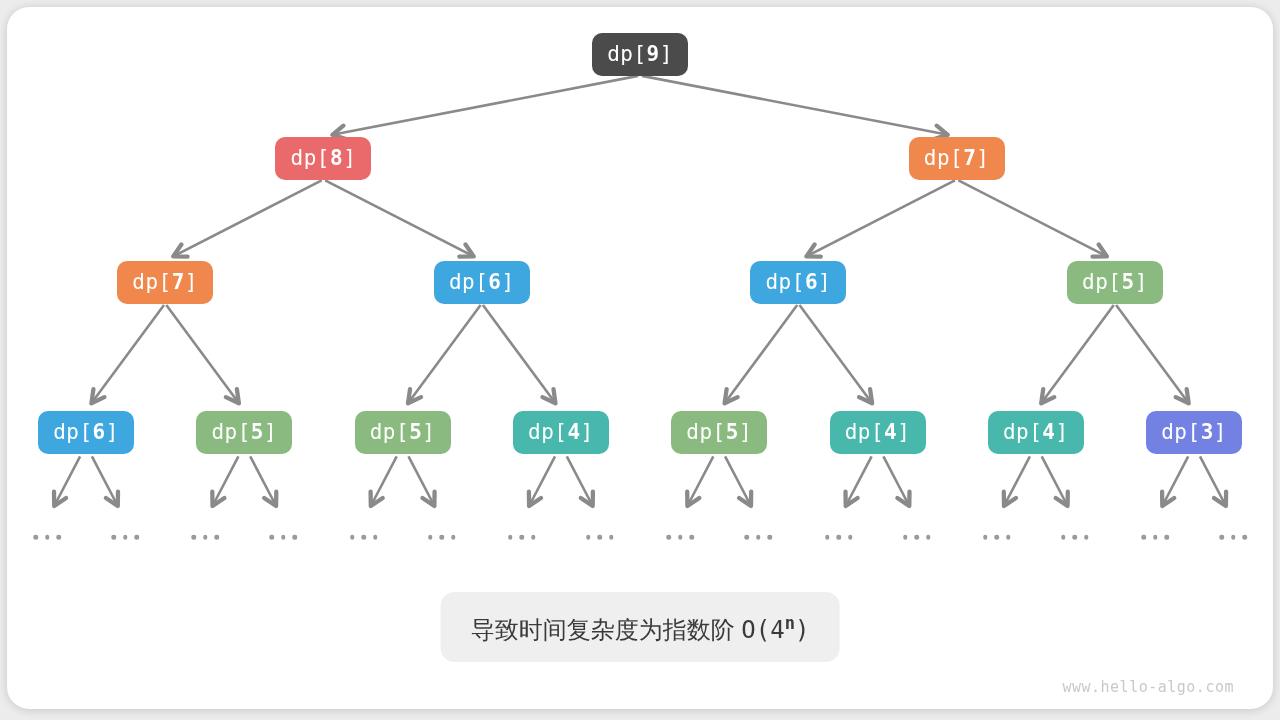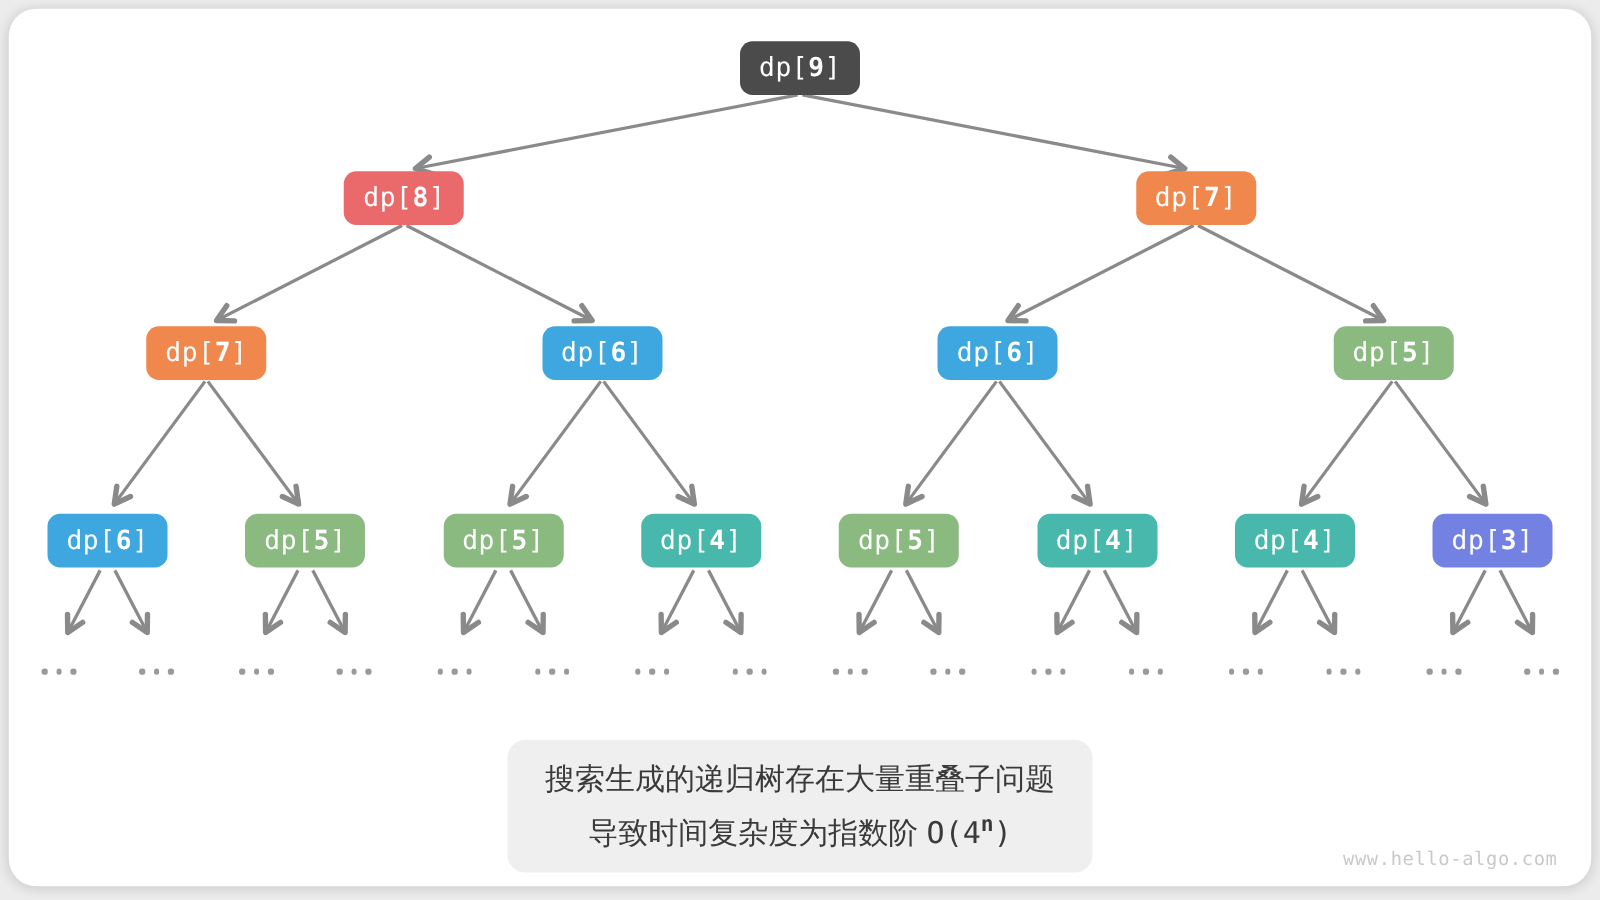--- a/index.html
+++ b/index.html
@@ -34,21 +34,21 @@
   .caption{
     position:absolute;left:640px;top:592px;transform:translateX(-50%);
     background:#efefef;border-radius:14px;
     padding:13px 30px;white-space:nowrap;
     text-align:center;color:#3a3a3a;
     font-size:24px;line-height:37px;font-weight:500;
   }
   .caption .formula{font-family:"DejaVu Sans Mono", monospace;font-weight:500;}
   .caption sup{font-weight:bold;font-size:17px;font-family:"DejaVu Sans Mono", monospace;}
   .watermark{
-    position:absolute;right:34px;bottom:24px;
+    position:absolute;right:46px;bottom:24px;
     font-family:"DejaVu Sans Mono", monospace;
     font-size:15px;color:#c9c9c9;letter-spacing:0.5px;margin-left:40px;
   }
 </style>
 </head>
 <body>
 
 <div class="card"></div>
 
 <div class="stage">
@@ -244,18 +244,17 @@
         <i style="background: rgb(154, 154, 154);"></i>
       </div>
       <div class="ellipsis" title="..." style="left: 1233.1px; top: 537px;">
         <i style="background: rgb(154, 154, 154);"></i>
         <i style="background: rgb(154, 154, 154);"></i>
         <i style="background: rgb(154, 154, 154);"></i>
       </div>
     </div>
 
   <div class="caption">
-    <div>搜索生成的递归树存在大量重叠子问题</div>
     <div><span>导致时间复杂度为指数阶 </span><span class="formula">O(4</span><sup>n</sup><span class="formula">)</span></div>
   </div>
 
   <div class="watermark">www.hello-algo.com</div>
 </div>
 
 </body></html>

